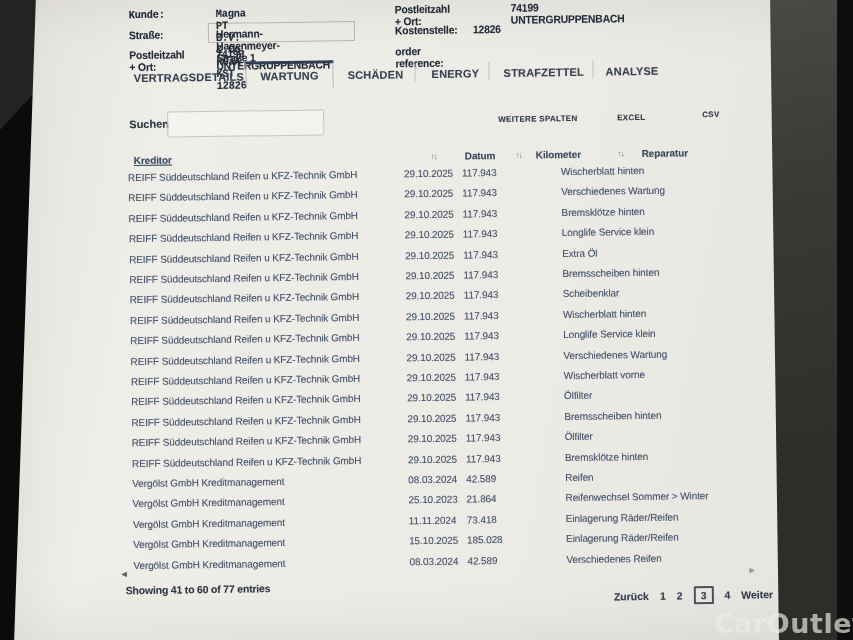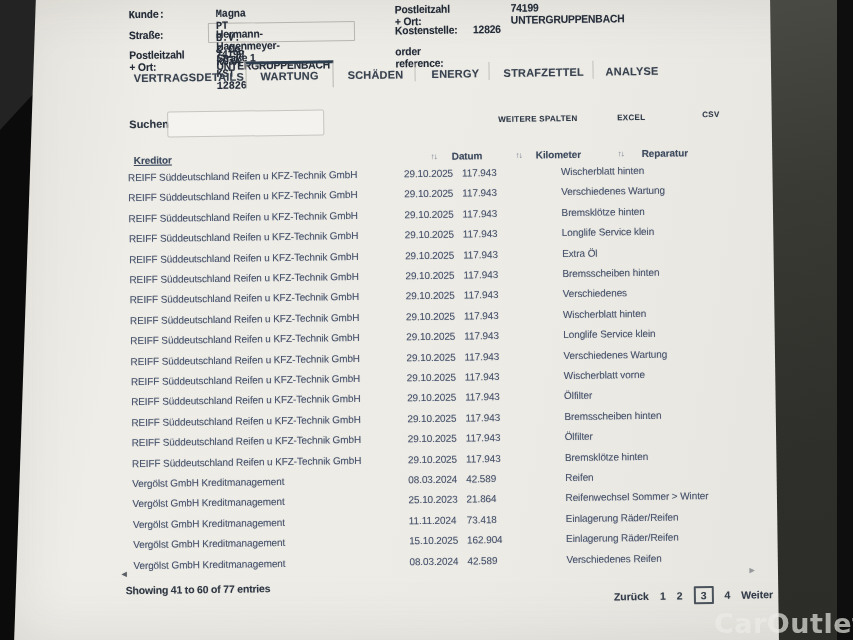--- a/index.html
+++ b/index.html
@@ -54,21 +54,21 @@
   .search-label { left:132px; top:114px; font-weight:bold; font-size:11px; color:#2c3540; }
   .search-input { position:absolute; left:170px; top:108px; width:157px; height:26px;
                   border:1px solid #c7c5c0; border-radius:2px; background:rgba(255,255,255,0.35);
                   font-size:11px; color:#333; padding:0 6px; outline:none; }
   .tool-btn { position:absolute; top:116px; font-weight:bold; font-size:8px; letter-spacing:0.3px;
               color:#2f3a47; cursor:pointer; }
   .tb-0 { left:501px; } .tb-1 { left:620px; } .tb-2 { left:705px; top:114px; }
 
   
   .th { position:absolute; top:151px; font-weight:bold; font-size:10px; color:#3c4a5e; letter-spacing:-0.1px; }
-  .th-kreditor { left:136px;text-decoration:underline; } .th-datum { left:454px; } .th-kilometer { left:538px; } .th-reparatur { left:644px; }
+  .th-kreditor { left:136px;text-decoration:underline; } .th-datum { left:467px; } .th-kilometer { left:538px; } .th-reparatur { left:644px; }
   .sort-icon { position:absolute; top:152px; font-size:8px; color:#8b94a2; letter-spacing:-1px; }
   .si-0 { left:433px; } .si-1 { left:518px; } .si-2 { left:620px; }
 
   .trow { position:absolute; left:0; width:853px; height:20px; font-size:10px; color:#45526b; }
   .trow span { position:absolute; white-space:nowrap; letter-spacing:-0.1px; }
   .rc0 { left:130px; } .rc1 { left:406px; } .rc2 { left:464px; } .rc3 { left:563px; }
 
   
   .scroll-left  { left:118px; top:566px; font-size:7px; color:#5a5f66; }
   .scroll-right { left:746px; top:571px; font-size:7px; color:#6a6f75; opacity:0.65; }
@@ -186,21 +186,21 @@
         <div class="trow" style="top: 270px;">
           <span class="rc0">REIFF Süddeutschland Reifen u KFZ-Technik GmbH</span>
           <span class="rc1">29.10.2025</span>
           <span class="rc2">117.943</span>
           <span class="rc3">Bremsscheiben hinten</span>
         </div>
         <div class="trow" style="top: 290.4px;">
           <span class="rc0">REIFF Süddeutschland Reifen u KFZ-Technik GmbH</span>
           <span class="rc1">29.10.2025</span>
           <span class="rc2">117.943</span>
-          <span class="rc3">Verschiedenes</span>
+          <span class="rc3">Scheibenklar</span>
         </div>
         <div class="trow" style="top: 310.8px;">
           <span class="rc0">REIFF Süddeutschland Reifen u KFZ-Technik GmbH</span>
           <span class="rc1">29.10.2025</span>
           <span class="rc2">117.943</span>
           <span class="rc3">Wischerblatt hinten</span>
         </div>
         <div class="trow" style="top: 331.2px;">
           <span class="rc0">REIFF Süddeutschland Reifen u KFZ-Technik GmbH</span>
           <span class="rc1">29.10.2025</span>
@@ -257,21 +257,21 @@
         </div>
         <div class="trow" style="top: 514.8px;">
           <span class="rc0">Vergölst GmbH Kreditmanagement</span>
           <span class="rc1">11.11.2024</span>
           <span class="rc2">73.418</span>
           <span class="rc3">Einlagerung Räder/Reifen</span>
         </div>
         <div class="trow" style="top: 535.2px;">
           <span class="rc0">Vergölst GmbH Kreditmanagement</span>
           <span class="rc1">15.10.2025</span>
-          <span class="rc2">162.904</span>
+          <span class="rc2">185.028</span>
           <span class="rc3">Einlagerung Räder/Reifen</span>
         </div>
         <div class="trow" style="top: 555.6px;">
           <span class="rc0">Vergölst GmbH Kreditmanagement</span>
           <span class="rc1">08.03.2024</span>
           <span class="rc2">42.589</span>
           <span class="rc3">Verschiedenes Reifen</span>
         </div>
       </div>
 

